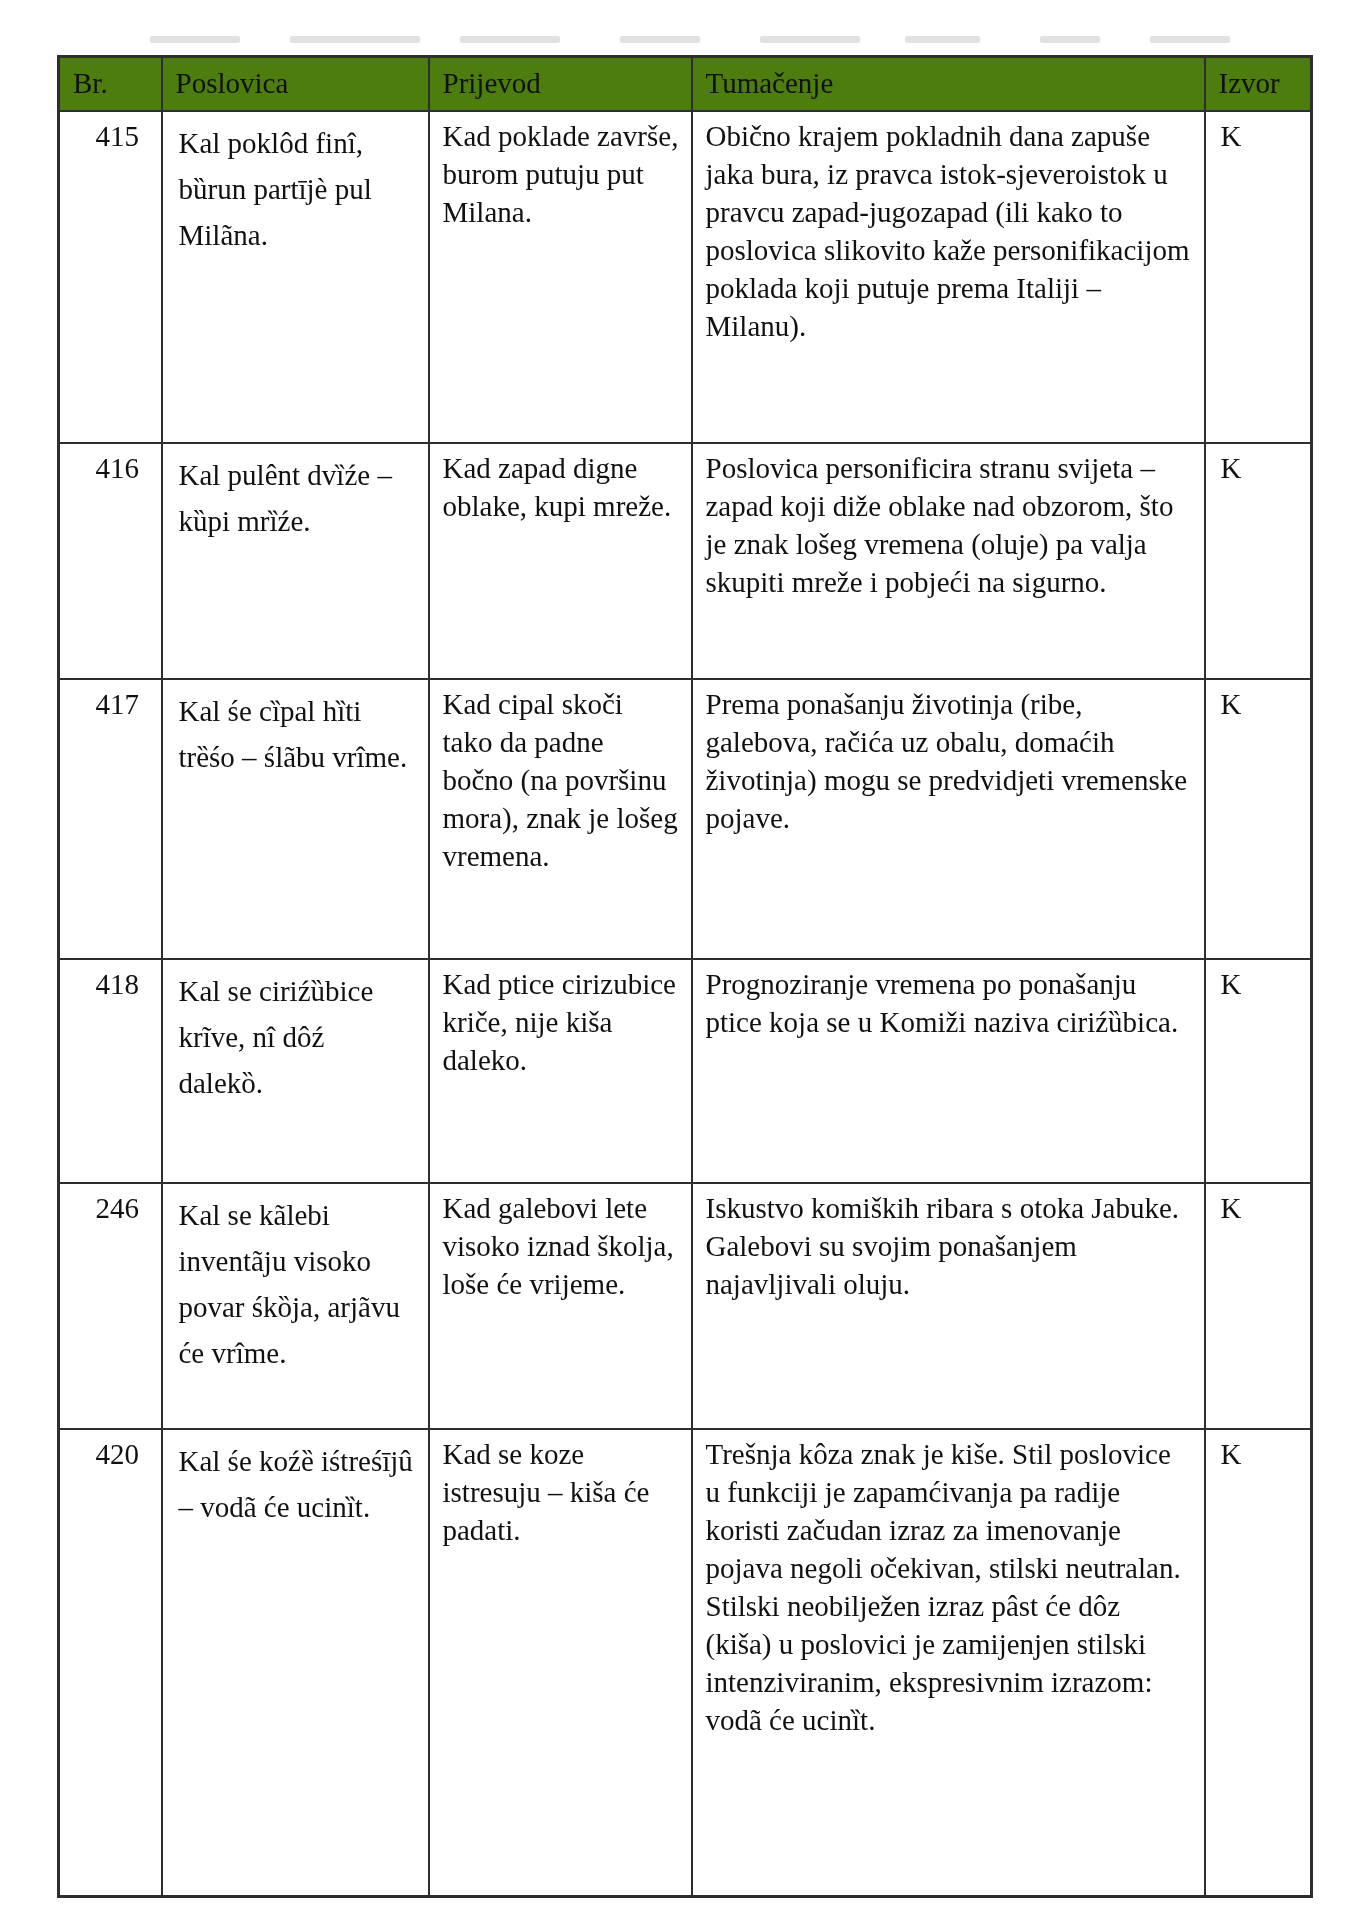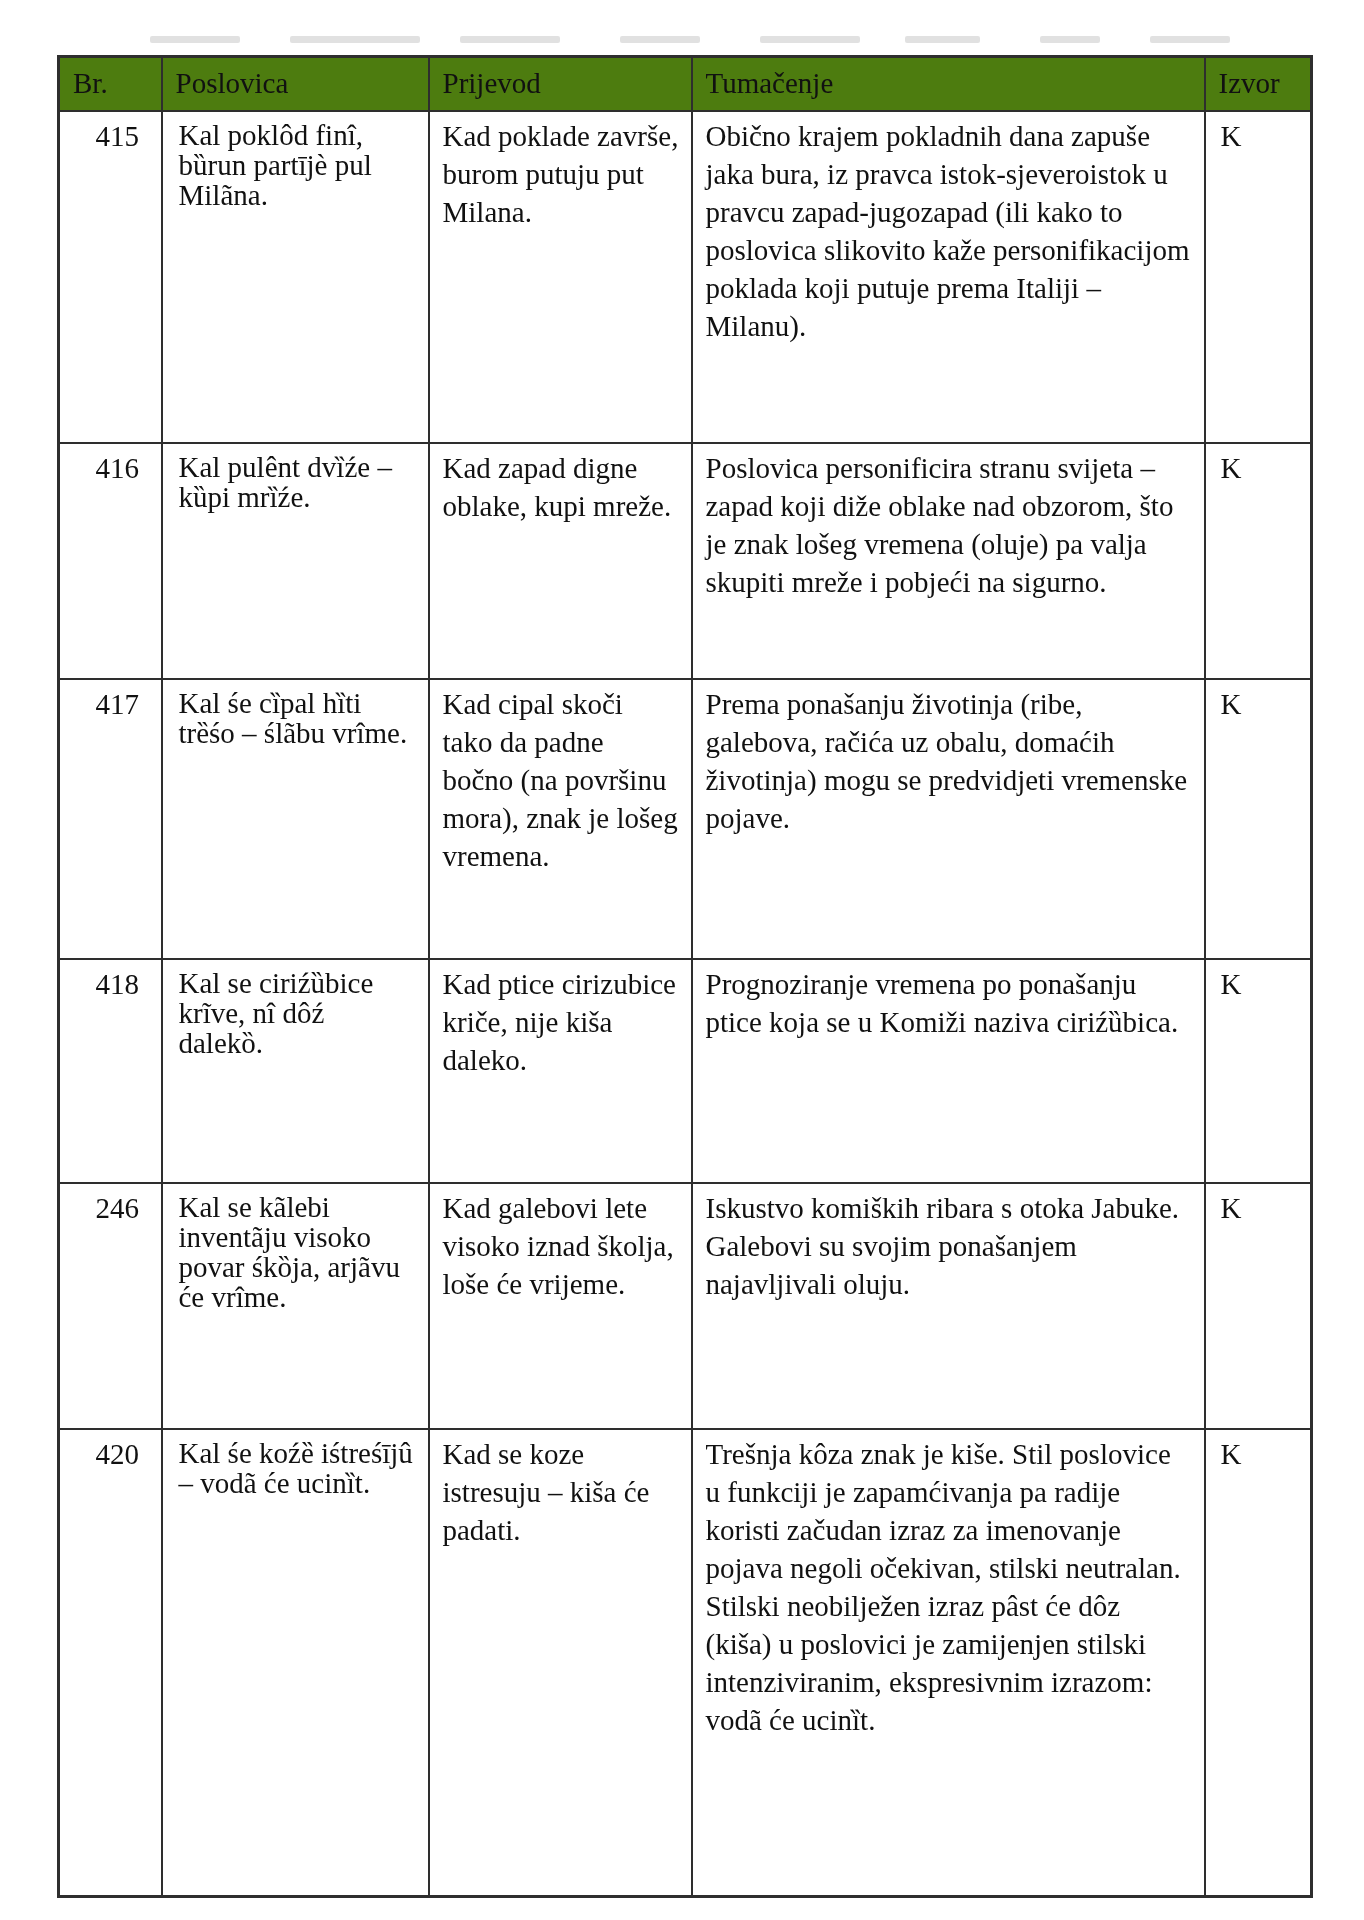--- a/index.html
+++ b/index.html
@@ -34,21 +34,21 @@
     overflow:hidden;
     font-weight:normal;
   }
   thead th{
     background:#4d7c0f;
     height:50px;
     padding-top:6px;
     box-sizing:border-box;
   }
   td.br{text-align:center;padding-left:18px;padding-right:4px;}
-  td.poslovica{line-height:30px;padding-top:8px;padding-left:16px;}
+  td.poslovica{line-height:46px;padding-top:8px;padding-left:16px;}
   td.izvor{padding-left:15px;}
   .it{}
   
   tr.r0{height:332px;}
   tr.r1{height:236px;}
   tr.r2{height:280px;}
   tr.r3{height:224px;}
   tr.r4{height:246px;}
   tr.r5{height:467px;}
 </style>

